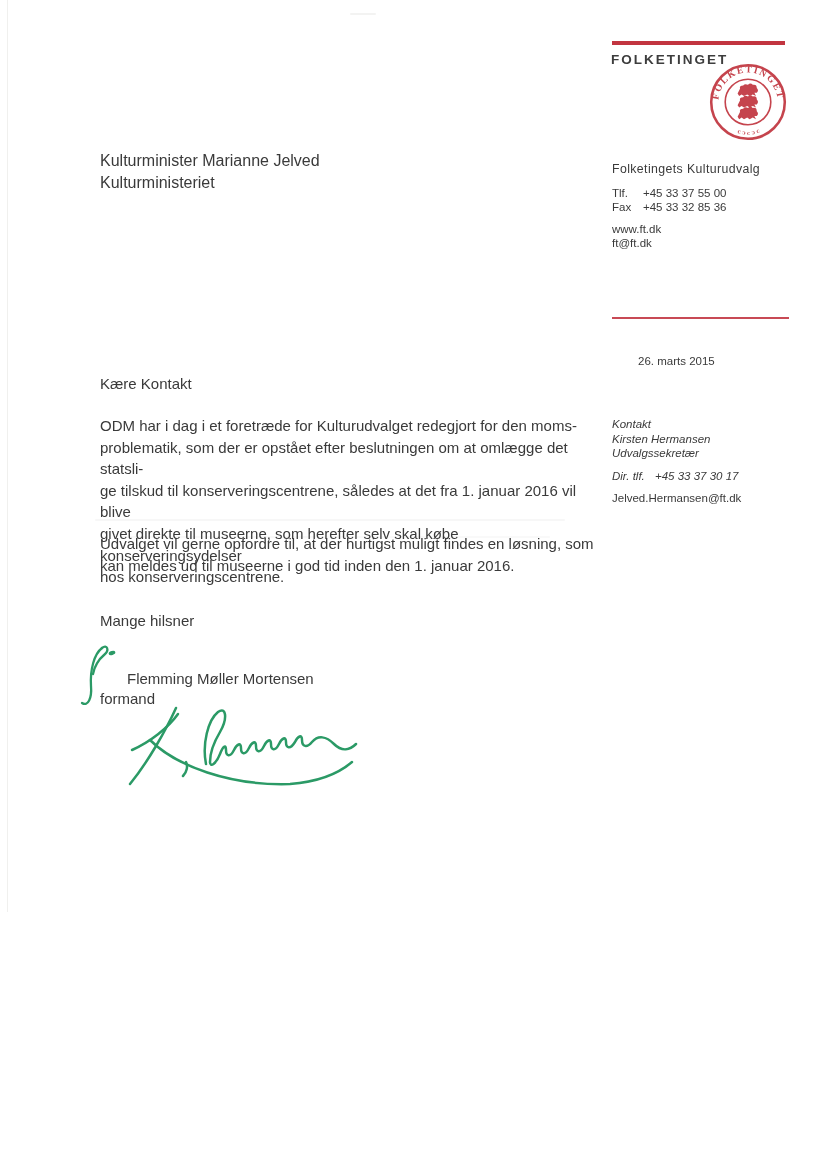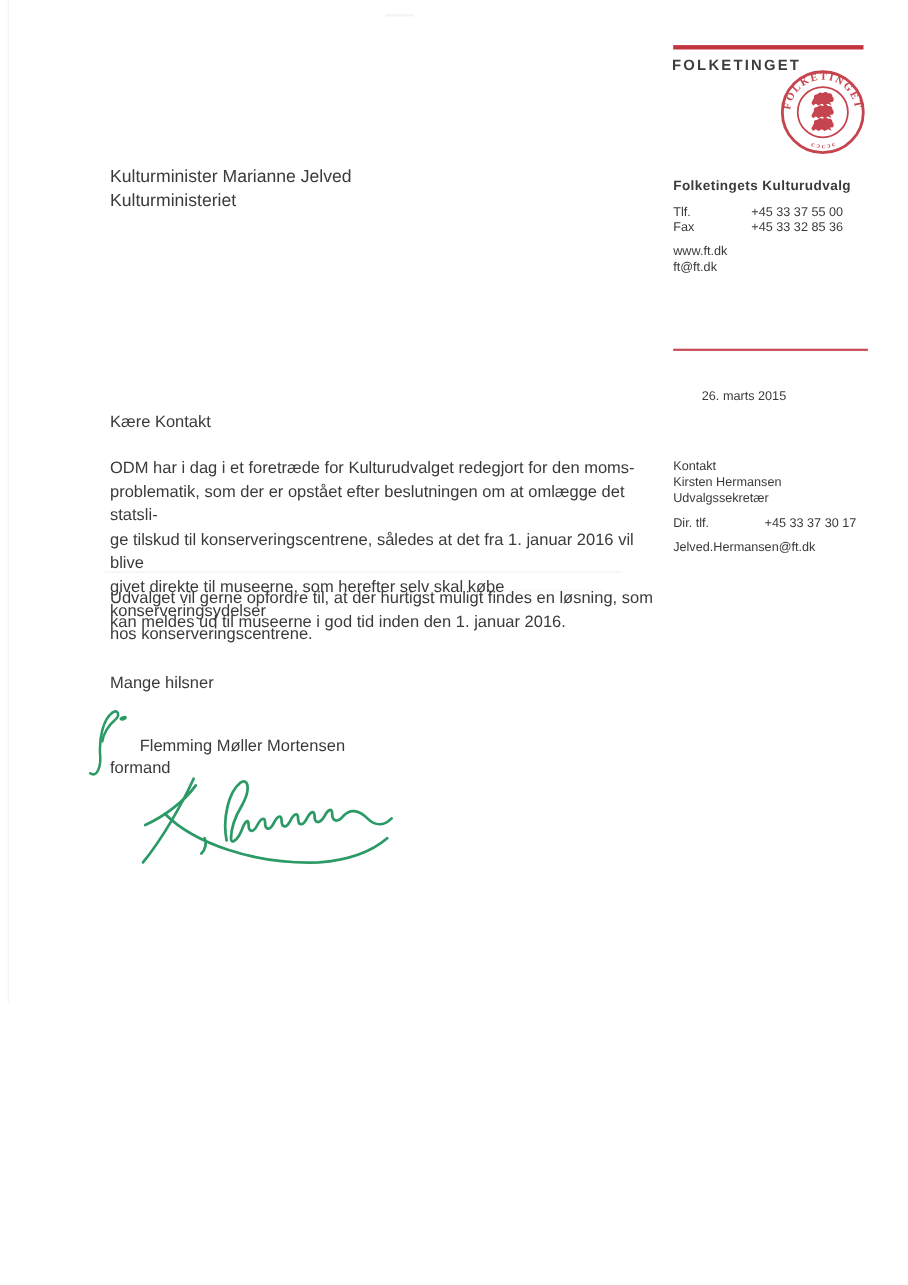--- a/index.html
+++ b/index.html
@@ -28,29 +28,29 @@
   .p2{top:533px;}
   .closing{position:absolute;left:100px;top:612px;font-size:15px;}
   .signer-name{position:absolute;left:100px;top:670px;font-size:15px;margin-left:27px;}
   .signer-title{position:absolute;left:100px;top:690px;font-size:15px;}
   .paraph{position:absolute;left:74px;top:640px;width:48px;height:74px;}
   .signature{position:absolute;left:120px;top:700px;width:240px;height:92px;}
 
   
   .rightcol{font-size:11.5px;line-height:14.5px;color:#3a3a3a;}
   .sender{position:absolute;left:612px;top:162px;width:190px;}
-  .committee{font-weight:bold;font-size:12.3px;letter-spacing:.4px;margin-bottom:9px;}
+  .committee{font-weight:normal;font-size:12.3px;letter-spacing:.4px;margin-bottom:9px;}
   .grp{margin-bottom:7px;}
-  .row{display:flex;gap:40px;}
+  .row{display:flex;}
   .lbl{width:31px;flex:none;}
   .lbl-wide{width:43px;flex:none;}
   .hairline{position:absolute;left:612px;top:317px;width:177px;height:2px;background:#c84a55;}
   .date{position:absolute;left:612px;top:354px;margin-left:26px;}
   .contact{position:absolute;left:612px;top:417px;width:190px;}
-  .contact .grp3{margin-bottom:8px;}
+  .contact .grp3{margin-bottom:8px;font-style:italic;}
   .pagenum{position:absolute;left:766px;top:1107px;font-size:11px;color:#3a3a3a;}
 </style>
 </head>
 <body>
 
 <div class="page">
 
   <div class="edge-line"></div>
   <div class="artifact" style="left:350px;top:13px;width:26px;height:2px;"></div>
   <div class="artifact" style="left:95px;top:519px;width:470px;height:2px;opacity:.35;"></div>

